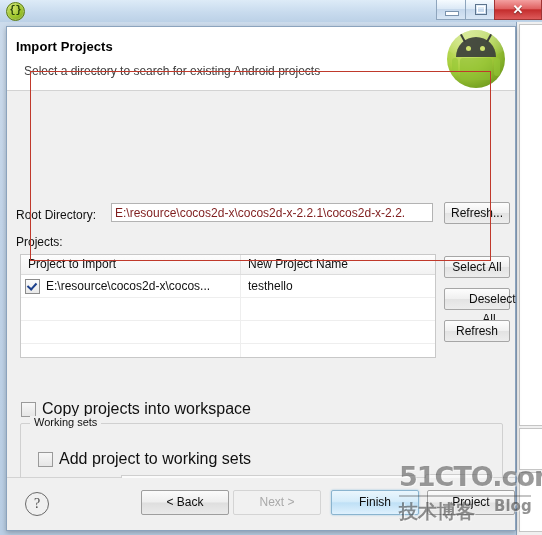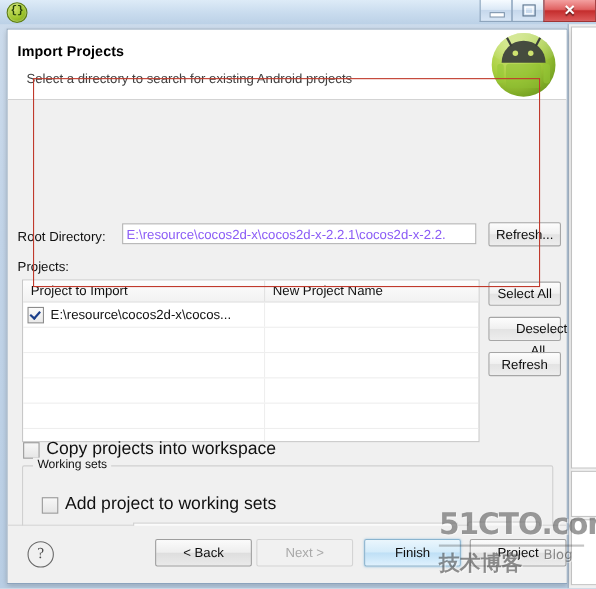--- a/index.html
+++ b/index.html
@@ -166,30 +166,30 @@
 
   .lbl { position: absolute; font-size: 12px; color: #101010; }
 
   #lbl-rootdir { left: 9px; top: 117px; }
   #input-rootdir {
     position: absolute; left: 104px; top: 112px;
     width: 322px; height: 19px;
     background: #ffffff;
     border: 1px solid #b3b3b3;
     font-family: "Liberation Sans", sans-serif;
-    font-size: 12px; color: #8b5cf6;
+    font-size: 12px; color: #7f1d1d;
     padding: 0 3px; box-sizing: border-box;
     outline: none;
   }
   #lbl-projects { left: 9px; top: 144px; }
 
   
   #proj-table {
     position: absolute; left: 13px; top: 163px;
-    width: 416px; height: 148px;
+    width: 416px; height: 104px;
     background: #ffffff;
     border: 1px solid #c8c8c8;
     box-sizing: border-box;
     overflow: hidden;
   }
   #proj-head {
     display: flex; height: 19px;
     background: linear-gradient(180deg,#fdfdfd,#f2f2f2);
     border-bottom: 1px solid #dcdcdc;
   }
@@ -367,21 +367,21 @@
     position: absolute; left: 0; top: 38px;
     font-family: "DejaVu Sans", sans-serif;
     font-size: 19px; font-weight: bold;
     color: rgba(40,40,40,.6);
     text-shadow: 1px 1px 0 rgba(255,255,255,.55);
     white-space: nowrap;
   }
   #wm-blog {
     position: absolute; left: 95px; top: 36px;
     font-family: "DejaVu Sans", sans-serif;
-    font-size: 12px; font-weight: normal;
+    font-size: 15px; font-weight: bold;
     color: rgba(40,40,40,.6);
     text-shadow: 1px 1px 0 rgba(255,255,255,.55);
   }
 </style>
 </head>
 <body>
 
 <div id="screen">
 
   <div class="bg-window">
@@ -435,20 +435,21 @@
       <div id="proj-table">
         <div id="proj-head">
           <div class="th c1">Project to Import</div>
           <div class="th c2">New Project Name</div>
         </div>
         <div class="trow">
           <div class="td c1">
             <span class="row-check checked"></span>
             <span>E:\resource\cocos2d-x\cocos...</span>
           </div>
+          <div class="td c2">testhello</div>
         </div>
         <div class="trow">
           <div class="td c1"></div>
             <div class="td c2"></div>
         </div>
         <div class="trow">
           <div class="td c1"></div>
             <div class="td c2"></div>
         </div>
         <div class="trow">

